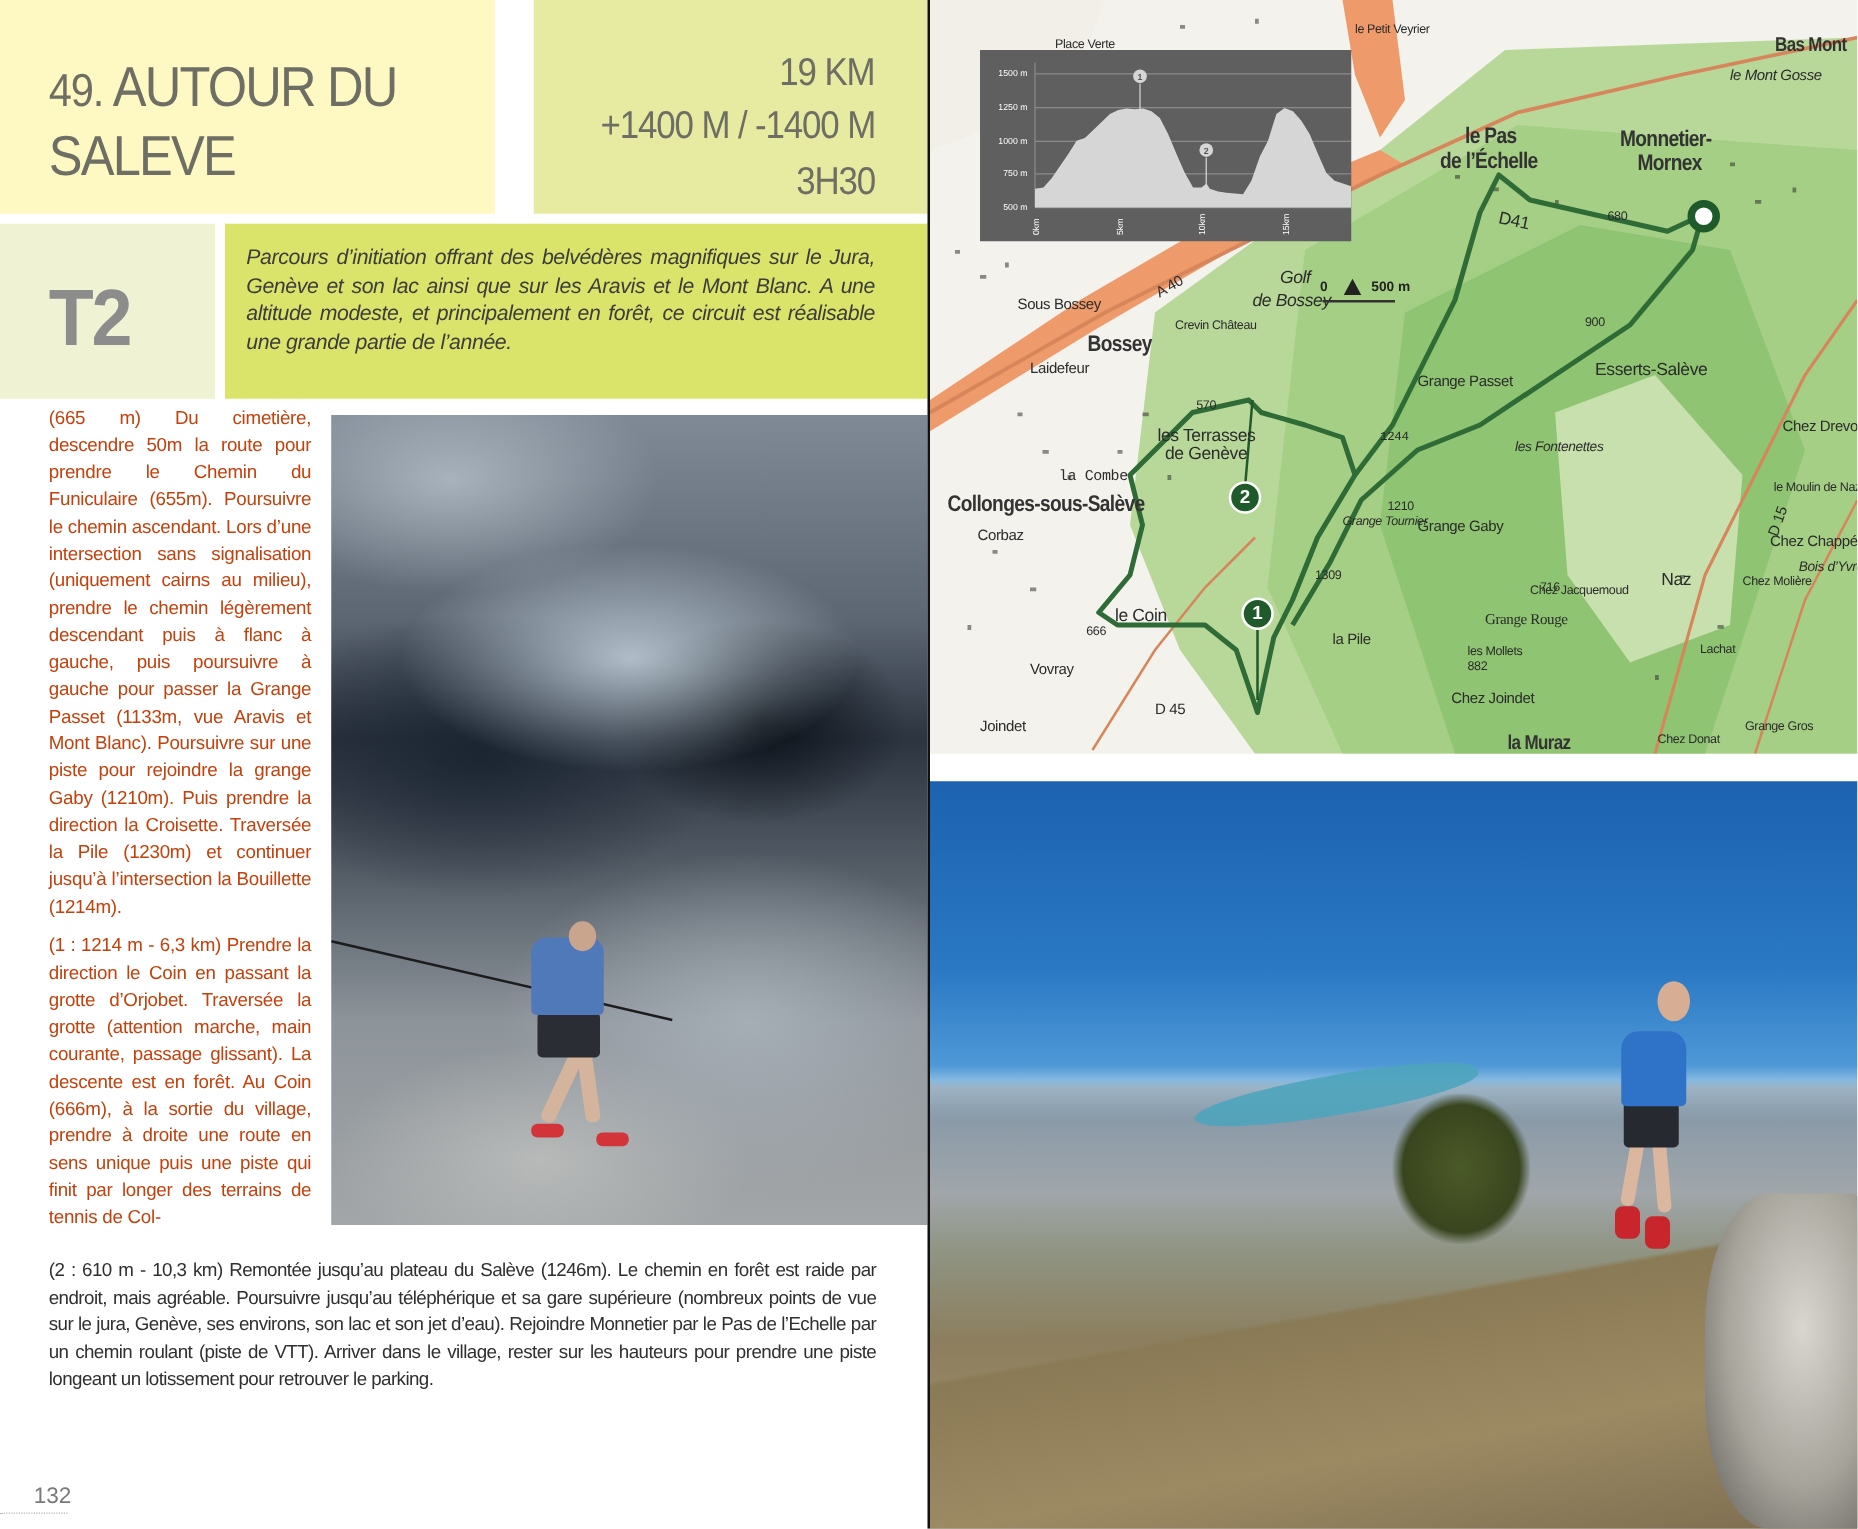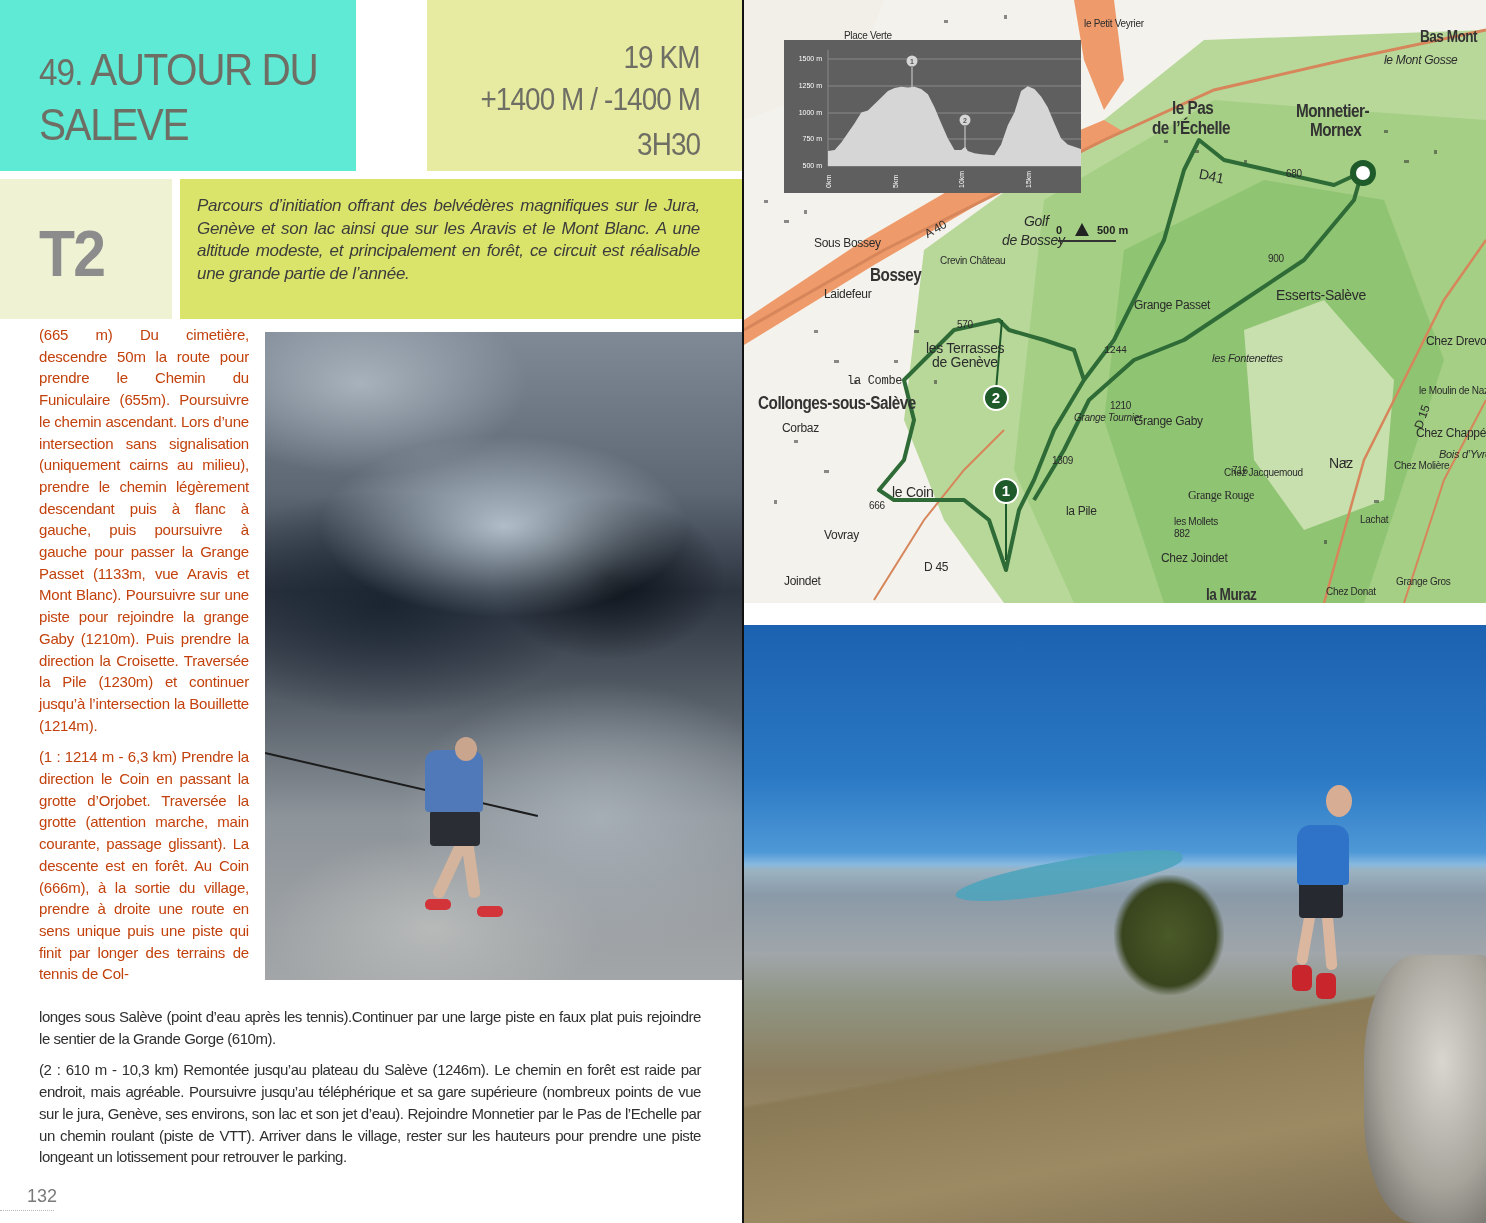--- a/index.html
+++ b/index.html
@@ -1,20 +1,20 @@
 <!DOCTYPE html>
 <html><head>
   <meta charset="utf-8">
   <style>
     * { box-sizing: border-box; margin: 0; padding: 0; }
     html, body { width: 1486px; height: 1223px; overflow: hidden; background: #ffffff; }
     body { position: relative; font-family: "Liberation Sans", sans-serif; color: #3a3a3a; }
 
     
-    .title-block { position: absolute; left: 0; top: 0; width: 356px; height: 171px; background: #5eead4; }
+    .title-block { position: absolute; left: 0; top: 0; width: 396px; height: 171px; background: #fef9c3; }
     .title-text { position: absolute; left: 39px; top: 44px; font-family: "Liberation Sans", sans-serif; font-size: 45px; line-height: 52px; color: #6e6e64; letter-spacing: -1.6px; transform: scaleX(0.9); transform-origin: left top; white-space: nowrap; }
     .title-text .num { font-size: 37px; letter-spacing: -1px; }
 
     .stats-block { position: absolute; left: 427px; top: 0; width: 315px; height: 171px; background: #e7eba1; }
     .stats-line { position: absolute; right: 42px; font-size: 31px; color: #6e6e64; letter-spacing: -1px; transform: scaleX(0.9); transform-origin: right top; white-space: nowrap; }
     .stats-line.l1 { top: 40px; }
     .stats-line.l2 { top: 82px; }
     .stats-line.l3 { top: 127px; }
 
     .grade-block { position: absolute; left: 0; top: 179px; width: 172px; height: 140px; background: #eff3d4; }
@@ -123,21 +123,20 @@
   <div class="runner1-leg a"></div>
   <div class="runner1-leg b"></div>
   <div class="runner1-shorts"></div>
   <div class="runner1-shirt"></div>
   <div class="runner1-head"></div>
   <div class="runner1-shoe a"></div>
   <div class="runner1-shoe b"></div>
 </div>
 
 <div class="body-wide">
-  <p>longes sous Salève (point d’eau après les tennis).Continuer par une large piste en faux plat puis rejoindre le sentier de la Grande Gorge (610m).</p>
   <p>(2 : 610 m - 10,3 km) Remontée jusqu’au plateau du Salève (1246m). Le chemin en forêt est raide par endroit, mais agréable. Poursuivre jusqu’au téléphérique et sa gare supérieure (nombreux points de vue sur le jura, Genève, ses environs, son lac et son jet d’eau). Rejoindre Monnetier par le Pas de l’Echelle par un chemin roulant (piste de VTT). Arriver dans le village, rester sur les hauteurs pour prendre une piste longeant un lotissement pour retrouver le parking.</p>
 </div>
 
 <div class="page-number">132</div>
 <div class="page-rule"></div>
 
 <div class="spine"></div>
 
 <div class="map">
   <svg width="742" height="603" viewBox="0 0 742 603">

